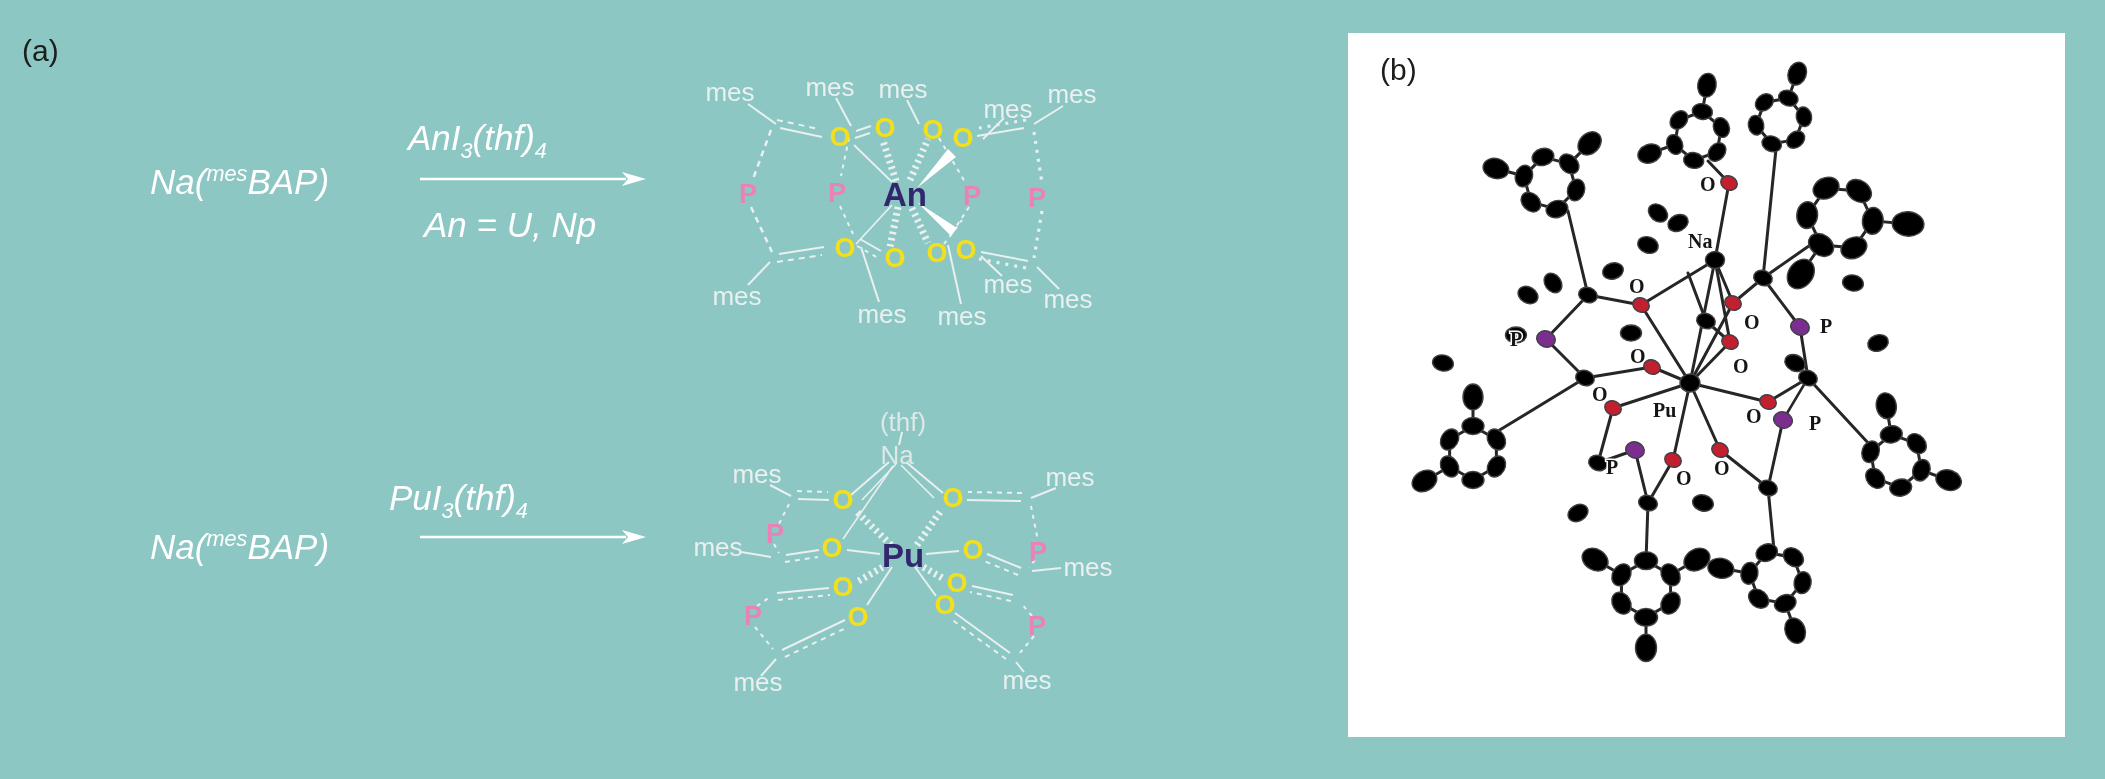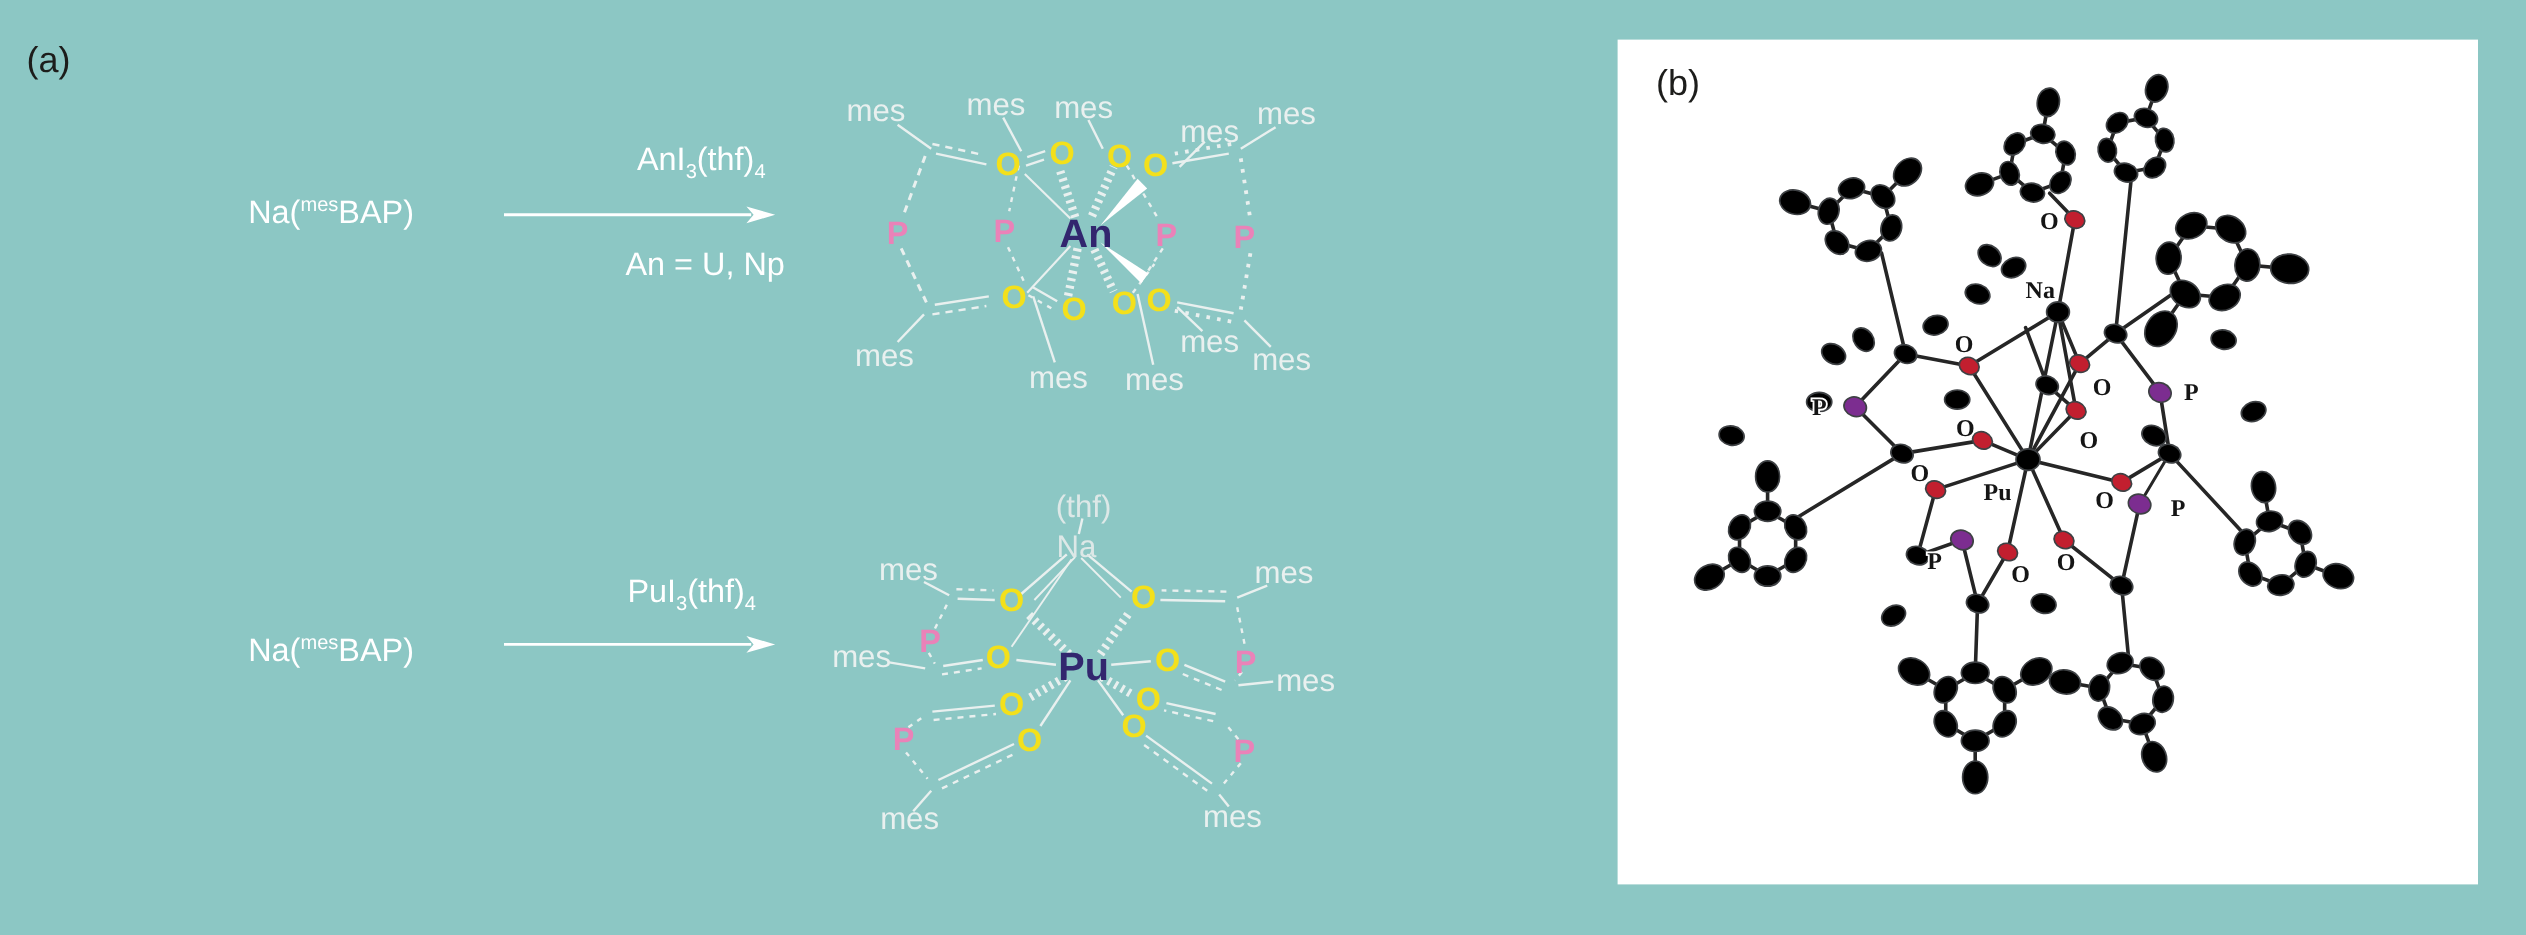--- a/index.html
+++ b/index.html
@@ -1,20 +1,20 @@
 <!DOCTYPE html>
 <html><head>
 <meta charset="utf-8">
 <style>
   html,body{margin:0;padding:0;}
   body{width:2105px;height:779px;position:relative;overflow:hidden;
        font-family:"Liberation Sans",sans-serif;background:#8cc7c4;}
   .abs{position:absolute;}
   .panel-label{font-size:30px;color:#1d1d1b;}
-  .rxn-text{color:#ffffff;font-size:27px;text-align:right;white-space:nowrap;}
+  .rxn-text{color:#ffffff;font-size:35px;text-align:left;white-space:nowrap;font-style:italic;}
   .rxn-text sub{font-size:0.62em;}
   .rxn-text sup{font-size:0.62em;}
   .panel-b{background:#ffffff;}
   .panel-b .panel-label{position:absolute;left:32px;top:20px;}
   svg text{font-family:"Liberation Sans",sans-serif;}
   text.mes{font-size:26px;fill:#e9f0ef;}
   text.oatom{font-size:27px;font-weight:bold;fill:#f3e01b;}
   text.patom{font-size:27px;font-weight:bold;fill:#ea82b8;}
   text.metal{font-size:33px;font-weight:bold;fill:#32266e;}
   text.palena{font-size:26px;fill:#dde8e7;}
@@ -109,21 +109,21 @@
     <text class="patom" x="88" y="178">P</text>
     <text class="patom" x="177" y="177">P</text>
     <text class="patom" x="312" y="180">P</text>
     <text class="patom" x="377" y="182">P</text>
     <text class="metal" x="245" y="181">An</text>
   </g>
 </svg>
 
 <div class="abs rxn-text" style="left:150px;top:526px;width:195px;"><span>Na(</span><sup>mes</sup><span>BAP)</span></div>
 
-<div class="abs rxn-text" style="left:400px;top:478px;width:230px;"><span>PuI</span><sub>3</sub><span>(thf)</span><sub>4</sub></div>
+<div class="abs rxn-text" style="left:389px;top:478px;width:230px;"><span>PuI</span><sub>3</sub><span>(thf)</span><sub>4</sub></div>
 
 <svg class="abs" style="left:420px;top:525px;" width="226" height="24">
   <line x1="0" y1="12" x2="206" y2="12" stroke="#ffffff" stroke-width="2.4"></line>
   <polygon points="202,5 226,12 202,19 208,12" fill="#ffffff"></polygon>
 </svg>
 
 <svg class="abs" style="left:640px;top:398px;" width="500" height="320" viewBox="0 0 500 320">
   <g class="sk" stroke-width="2">
     <path d="M262,34 L259,47"></path>
     <path d="M249,64 L211,97"></path>

